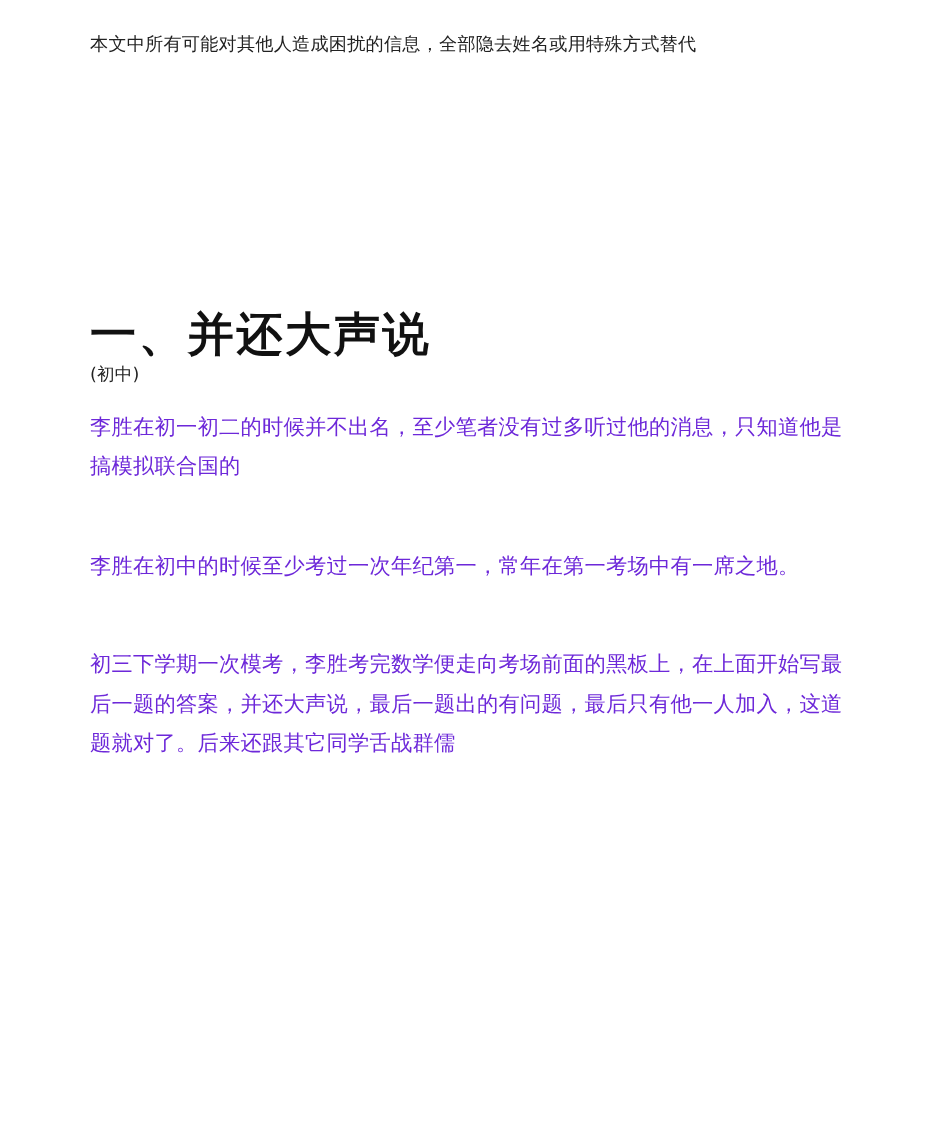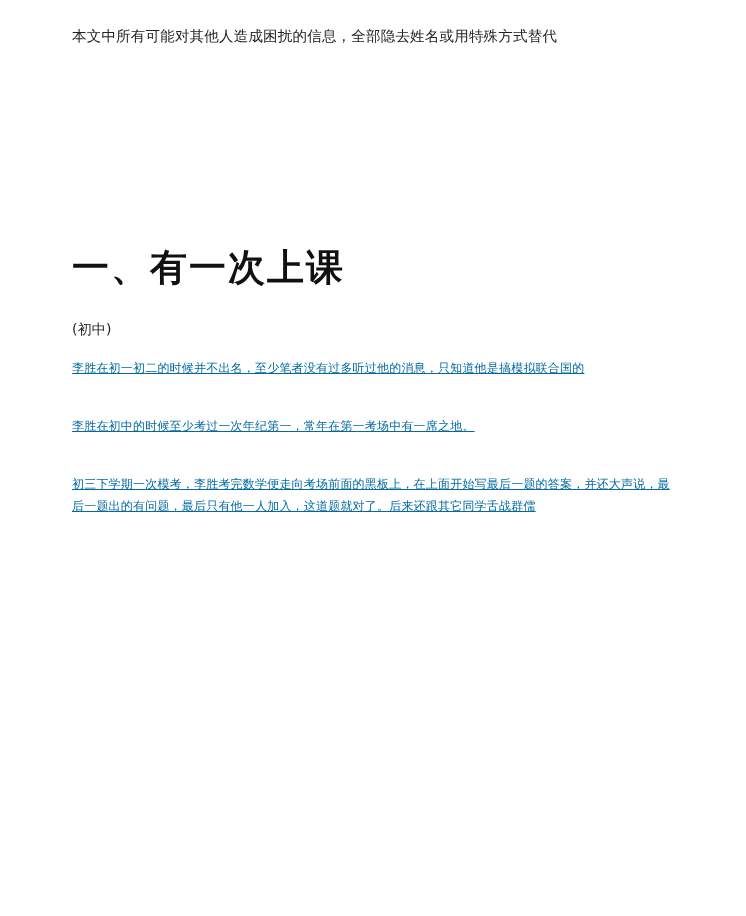--- a/index.html
+++ b/index.html
@@ -40,63 +40,61 @@
   h1.section-title {
     font-size: 37px;
     font-weight: 700;
     letter-spacing: 2px;
     margin: 0;
     padding: 0;
     color: #111111;
     line-height: 1.25;
   }
   .sub-note {
-    margin-top: 30px;
     font-size: 14px;
     color: #222222;
     letter-spacing: 0.2px;
   }
   ol.main-list {
     margin: 18px 0 0 0;
     padding-left: 24px;
     list-style-position: outside;
   }
   ol.main-list > li {
     font-size: 21px;
     line-height: 1.85;
     color: #111111;
     letter-spacing: 0.4px;
     padding-left: 6px;
   }
   .para {
-    font-size: 12px;
+    font-size: 17px;
     line-height: 1.85;
-    color: #0369a1;
+    color: #6d28d9;
     letter-spacing: 0.2px;
     margin-top: 14px;
-    text-decoration: underline;
   }
   .para.gap-lg {
-    margin-top: 36px;
+    margin-top: 48px;
   }
   .para.first {
     margin-top: 18px;
   }
 </style>
 </head>
 <body>
 
 <div class="page">
   <div class="content">
 
     <div class="notice">本文中所有可能对其他人造成困扰的信息，全部隐去姓名或用特殊方式替代</div>
 
     <div class="spacer-big"></div>
 
-    <h1 class="section-title">一、有一次上课</h1>
+    <h1 class="section-title">一、并还大声说</h1>
 
     <div class="sub-note">(初中)</div>
 
 
     <p class="para first">李胜在初一初二的时候并不出名，至少笔者没有过多听过他的消息，只知道他是搞模拟联合国的</p>
 
     <p class="para gap-lg">李胜在初中的时候至少考过一次年纪第一，常年在第一考场中有一席之地。</p>
 
     <p class="para gap-lg">初三下学期一次模考，李胜考完数学便走向考场前面的黑板上，在上面开始写最后一题的答案，并还大声说，最后一题出的有问题，最后只有他一人加入，这道题就对了。后来还跟其它同学舌战群儒</p>
 

